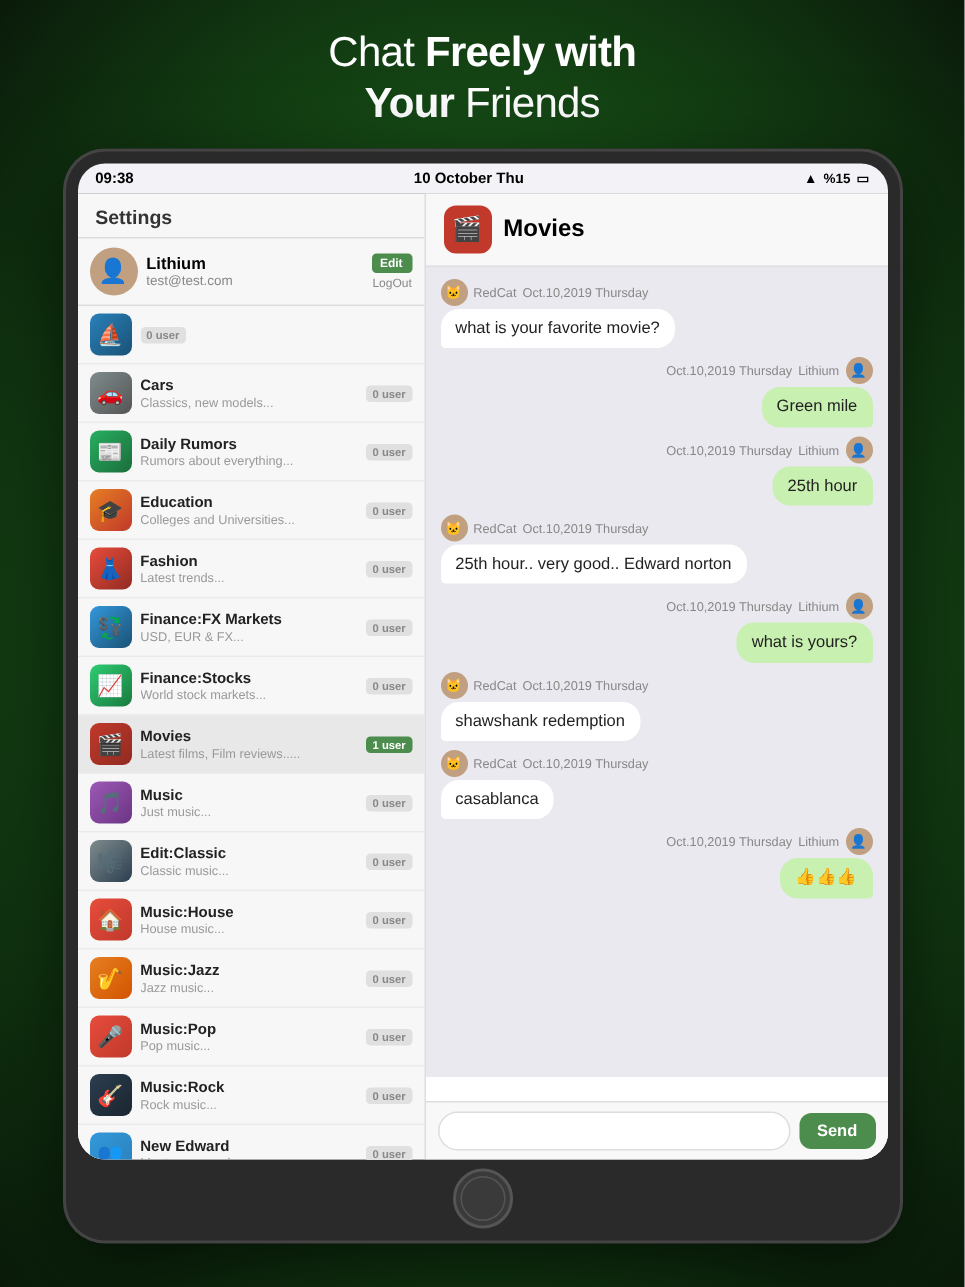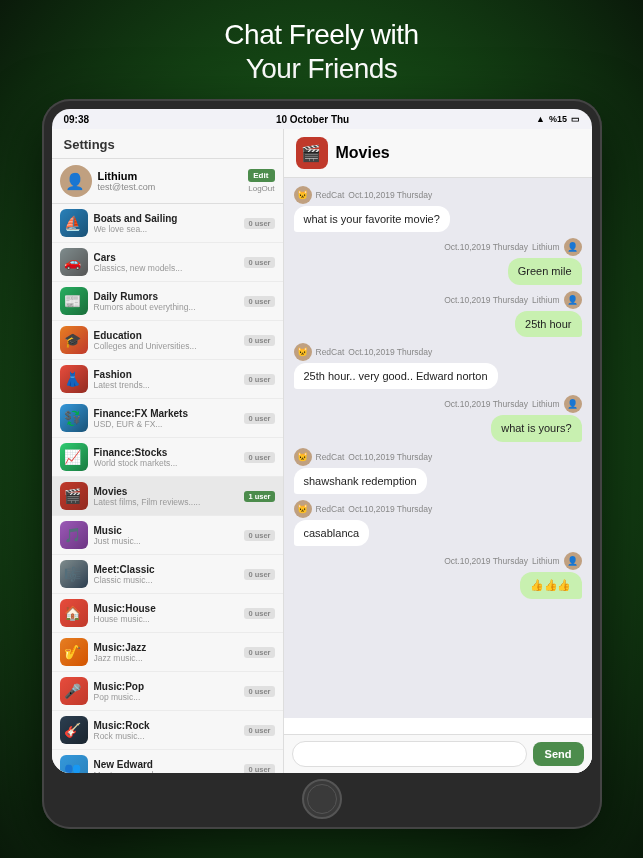--- a/index.html
+++ b/index.html
@@ -18,21 +18,21 @@
     .hero-title {
       color: white;
       text-align: center;
       margin-top: 18px;
       line-height: 1.2;
       font-size: 28px;
       font-weight: 300;
       letter-spacing: -0.5px;
     }
     .hero-title strong {
-      font-weight: 400;
+      font-weight: 700;
       margin-top: 32px;
     }
 
     
     .ipad-frame {
       width: 560px;
       height: 730px;
       background: #2a2a2a;
       border-radius: 28px;
       margin-top: 14px;
@@ -391,24 +391,20 @@
         </div>
         <div class="profile-buttons">
           <span class="btn-edit">Edit</span>
           <span class="btn-logout">LogOut</span>
         </div>
       </div>
 
       <div class="channel-list" id="channel-list">
           <div class="channel-item">
     <div class="channel-icon icon-boats">⛵</div>
-    <div class="channel-text">
-      <div class="channel-name">Boats and Sailing</div>
-      <div class="channel-sub">We love sea...</div>
-    </div>
     <span class="user-badge badge-zero">0 user</span>
   </div>
           <div class="channel-item">
     <div class="channel-icon icon-cars">🚗</div>
     <div class="channel-text">
       <div class="channel-name">Cars</div>
       <div class="channel-sub">Classics, new models...</div>
     </div>
     <span class="user-badge badge-zero">0 user</span>
   </div>
@@ -464,21 +460,21 @@
     <div class="channel-icon icon-music">🎵</div>
     <div class="channel-text">
       <div class="channel-name">Music</div>
       <div class="channel-sub">Just music...</div>
     </div>
     <span class="user-badge badge-zero">0 user</span>
   </div>
           <div class="channel-item">
     <div class="channel-icon icon-classic">🎼</div>
     <div class="channel-text">
-      <div class="channel-name">Meet:Classic</div>
+      <div class="channel-name">Edit:Classic</div>
       <div class="channel-sub">Classic music...</div>
     </div>
     <span class="user-badge badge-zero">0 user</span>
   </div>
           <div class="channel-item">
     <div class="channel-icon icon-house">🏠</div>
     <div class="channel-text">
       <div class="channel-name">Music:House</div>
       <div class="channel-sub">House music...</div>
     </div>

